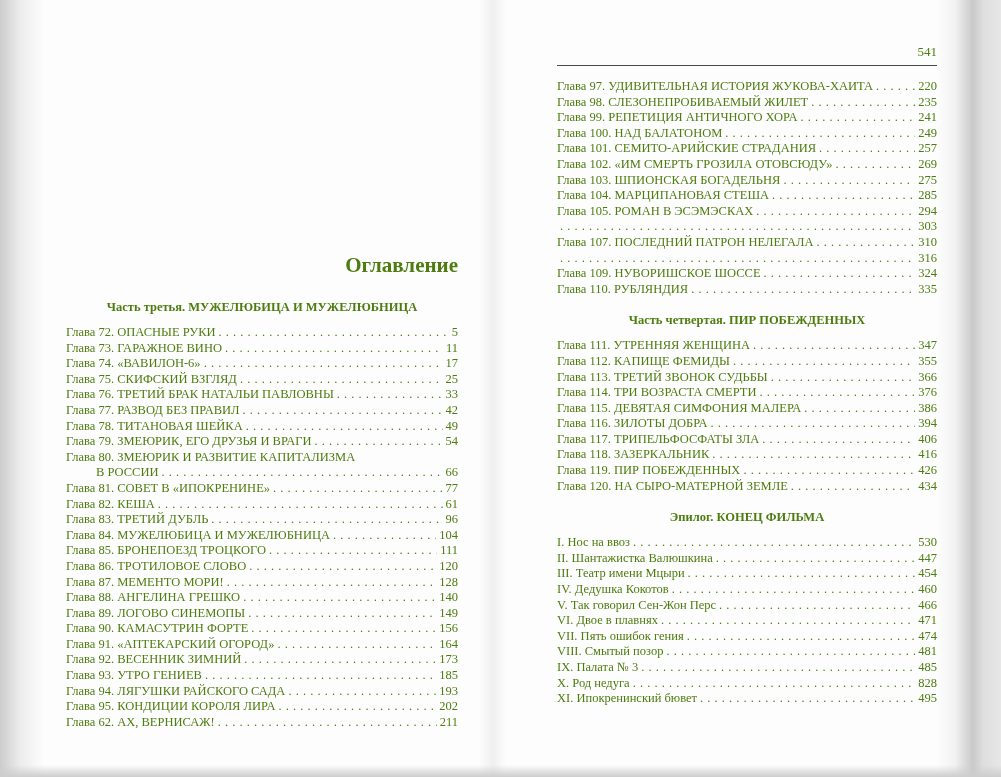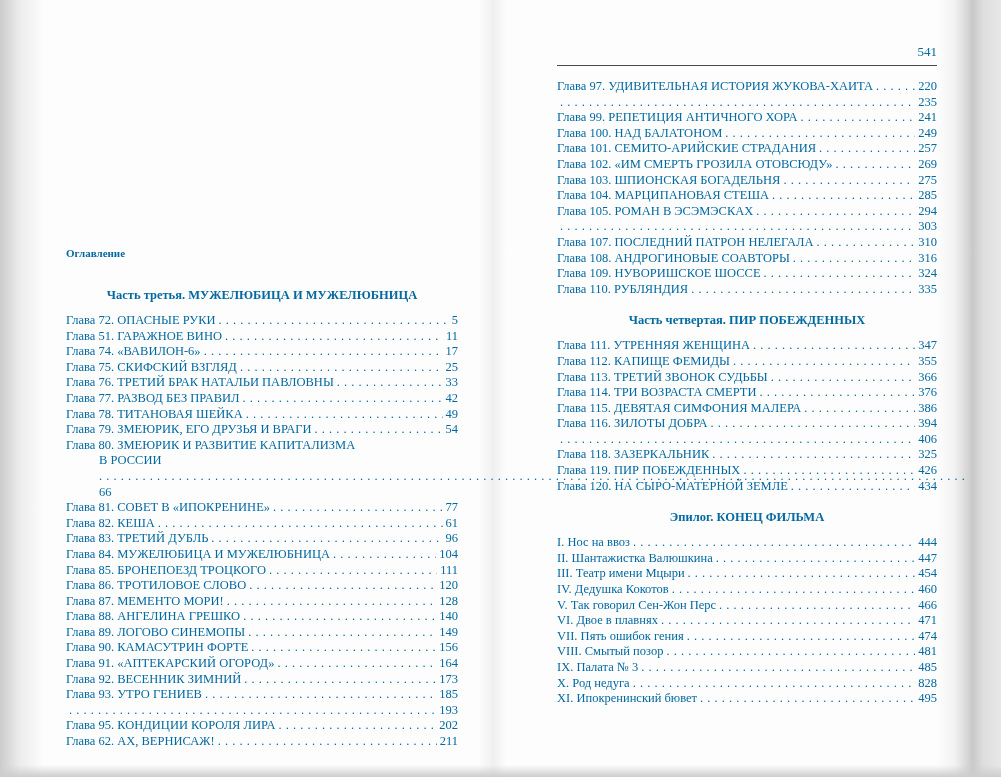--- a/index.html
+++ b/index.html
@@ -23,42 +23,42 @@
     background: linear-gradient(to right, rgba(255,255,255,0) 0, #f2f2f2 28%, #c9c9c9 56%, #dedede 72%, #e7e7e7 100%);
   }
   .gutter {
     position: absolute; left: 478px; top: 0; bottom: 0; width: 28px;
     background: linear-gradient(to right, rgba(0,0,0,0) 0, rgba(0,0,0,0.055) 55%, rgba(0,0,0,0) 100%);
   }
   .edge-bottom {
     position: absolute; left: 0; right: 0; bottom: 0; height: 12px;
     background: linear-gradient(to top, #cdcdcd 0, rgba(255,255,255,0) 100%);
   }
-  .page { position: absolute; color: #0369a1; }
+  .page { position: absolute; color: #4d7c0f; }
   .page-left  { left: 66px;  top: 243px; width: 392px; }
   .page-right { left: 557px; top: 44px;  width: 380px; }
 
   .toc-title {
-    font-size: 11px; font-weight: bold; text-align: left;
-    margin: 0 0 24px 0; line-height: 20px;
+    font-size: 21px; font-weight: bold; text-align: right;
+    margin: 12px 0 24px 0; line-height: 20px;
   }
   .part-heading {
     font-size: 12.5px; font-weight: bold; text-align: center;
     margin: 15px 0 10px 0; line-height: 16px;
   }
   .page-left .part-heading { margin-top: 12px; text-align: center; }
 
   .folio { font-size: 13px; text-align: right; line-height: 16px; }
   .rule  { border-top: 1px solid #4a4a4a; margin: 5px 0 13px 0; height: 0; }
 
   .toc-row {
     display: flex; align-items: baseline;
     font-size: 12.5px; line-height: 15.6px;
   }
-  .toc-row.indent { padding-left: 30px; flex-direction: column; }
+  .toc-row.indent { padding-left: 30px; }
   .toc-label { white-space: nowrap; }
   .toc-dots  {
     flex: 1; overflow: hidden; white-space: nowrap;
     margin: 0 3px; letter-spacing: 0.5px;
   }
   .toc-page  { white-space: nowrap; }
 </style>
 </head>
 <body>
 
@@ -71,21 +71,21 @@
   <div class="page page-left">
     <h1 class="toc-title">Оглавление</h1>
     <h2 class="part-heading">Часть третья. МУЖЕЛЮБИЦА И МУЖЕЛЮБНИЦА</h2>
     <div class="toc-list">
         <div class="toc-row">
           <span class="toc-label">Глава 72. ОПАСНЫЕ РУКИ</span>
           <span class="toc-dots">. . . . . . . . . . . . . . . . . . . . . . . . . . . . . . . . . . . . . . . . . . . . . . . . . . . . . . . . . . . . . . . . . . . . . . . . . . . . . . . . . . . . . . . . . . . . . . . . . . . . . . . . . . . . . . . . . . . . . . . . </span>
           <span class="toc-page">5</span>
         </div>
         <div class="toc-row">
-          <span class="toc-label">Глава 51. ГАРАЖНОЕ ВИНО</span>
+          <span class="toc-label">Глава 73. ГАРАЖНОЕ ВИНО</span>
           <span class="toc-dots">. . . . . . . . . . . . . . . . . . . . . . . . . . . . . . . . . . . . . . . . . . . . . . . . . . . . . . . . . . . . . . . . . . . . . . . . . . . . . . . . . . . . . . . . . . . . . . . . . . . . . . . . . . . . . . . . . . . . . . . . </span>
           <span class="toc-page">11</span>
         </div>
         <div class="toc-row">
           <span class="toc-label">Глава 74. «ВАВИЛОН-6»</span>
           <span class="toc-dots">. . . . . . . . . . . . . . . . . . . . . . . . . . . . . . . . . . . . . . . . . . . . . . . . . . . . . . . . . . . . . . . . . . . . . . . . . . . . . . . . . . . . . . . . . . . . . . . . . . . . . . . . . . . . . . . . . . . . . . . . </span>
           <span class="toc-page">17</span>
         </div>
         <div class="toc-row">
           <span class="toc-label">Глава 75. СКИФСКИЙ ВЗГЛЯД</span>
@@ -179,20 +179,21 @@
           <span class="toc-label">Глава 92. ВЕСЕННИК ЗИМНИЙ</span>
           <span class="toc-dots">. . . . . . . . . . . . . . . . . . . . . . . . . . . . . . . . . . . . . . . . . . . . . . . . . . . . . . . . . . . . . . . . . . . . . . . . . . . . . . . . . . . . . . . . . . . . . . . . . . . . . . . . . . . . . . . . . . . . . . . . </span>
           <span class="toc-page">173</span>
         </div>
         <div class="toc-row">
           <span class="toc-label">Глава 93. УТРО ГЕНИЕВ</span>
           <span class="toc-dots">. . . . . . . . . . . . . . . . . . . . . . . . . . . . . . . . . . . . . . . . . . . . . . . . . . . . . . . . . . . . . . . . . . . . . . . . . . . . . . . . . . . . . . . . . . . . . . . . . . . . . . . . . . . . . . . . . . . . . . . . </span>
           <span class="toc-page">185</span>
         </div>
         <div class="toc-row">
+          <span class="toc-label">Глава 94. ЛЯГУШКИ РАЙСКОГО САДА</span>
           <span class="toc-dots">. . . . . . . . . . . . . . . . . . . . . . . . . . . . . . . . . . . . . . . . . . . . . . . . . . . . . . . . . . . . . . . . . . . . . . . . . . . . . . . . . . . . . . . . . . . . . . . . . . . . . . . . . . . . . . . . . . . . . . . . </span>
           <span class="toc-page">193</span>
         </div>
         <div class="toc-row">
           <span class="toc-label">Глава 95. КОНДИЦИИ КОРОЛЯ ЛИРА</span>
           <span class="toc-dots">. . . . . . . . . . . . . . . . . . . . . . . . . . . . . . . . . . . . . . . . . . . . . . . . . . . . . . . . . . . . . . . . . . . . . . . . . . . . . . . . . . . . . . . . . . . . . . . . . . . . . . . . . . . . . . . . . . . . . . . . </span>
           <span class="toc-page">202</span>
         </div>
         <div class="toc-row">
           <span class="toc-label">Глава 62. АХ, ВЕРНИСАЖ!</span>
@@ -205,20 +206,21 @@
   <div class="page page-right">
     <div class="folio">541</div>
     <div class="rule"></div>
     <div class="toc-list">
         <div class="toc-row">
           <span class="toc-label">Глава 97. УДИВИТЕЛЬНАЯ ИСТОРИЯ ЖУКОВА-ХАИТА</span>
           <span class="toc-dots">. . . . . . . . . . . . . . . . . . . . . . . . . . . . . . . . . . . . . . . . . . . . . . . . . . . . . . . . . . . . . . . . . . . . . . . . . . . . . . . . . . . . . . . . . . . . . . . . . . . . . . . . . . . . . . . . . . . . . . . . </span>
           <span class="toc-page">220</span>
         </div>
         <div class="toc-row">
+          <span class="toc-label">Глава 98. СЛЕЗОНЕПРОБИВАЕМЫЙ ЖИЛЕТ</span>
           <span class="toc-dots">. . . . . . . . . . . . . . . . . . . . . . . . . . . . . . . . . . . . . . . . . . . . . . . . . . . . . . . . . . . . . . . . . . . . . . . . . . . . . . . . . . . . . . . . . . . . . . . . . . . . . . . . . . . . . . . . . . . . . . . . </span>
           <span class="toc-page">235</span>
         </div>
         <div class="toc-row">
           <span class="toc-label">Глава 99. РЕПЕТИЦИЯ АНТИЧНОГО ХОРА</span>
           <span class="toc-dots">. . . . . . . . . . . . . . . . . . . . . . . . . . . . . . . . . . . . . . . . . . . . . . . . . . . . . . . . . . . . . . . . . . . . . . . . . . . . . . . . . . . . . . . . . . . . . . . . . . . . . . . . . . . . . . . . . . . . . . . . </span>
           <span class="toc-page">241</span>
         </div>
         <div class="toc-row">
           <span class="toc-label">Глава 100. НАД БАЛАТОНОМ</span>
@@ -253,21 +255,20 @@
         <div class="toc-row">
           <span class="toc-dots">. . . . . . . . . . . . . . . . . . . . . . . . . . . . . . . . . . . . . . . . . . . . . . . . . . . . . . . . . . . . . . . . . . . . . . . . . . . . . . . . . . . . . . . . . . . . . . . . . . . . . . . . . . . . . . . . . . . . . . . . </span>
           <span class="toc-page">303</span>
         </div>
         <div class="toc-row">
           <span class="toc-label">Глава 107. ПОСЛЕДНИЙ ПАТРОН НЕЛЕГАЛА</span>
           <span class="toc-dots">. . . . . . . . . . . . . . . . . . . . . . . . . . . . . . . . . . . . . . . . . . . . . . . . . . . . . . . . . . . . . . . . . . . . . . . . . . . . . . . . . . . . . . . . . . . . . . . . . . . . . . . . . . . . . . . . . . . . . . . . </span>
           <span class="toc-page">310</span>
         </div>
         <div class="toc-row">
-          <span class="toc-label">Глава 108. АНДРОГИНОВЫЕ СОАВТОРЫ</span>
           <span class="toc-dots">. . . . . . . . . . . . . . . . . . . . . . . . . . . . . . . . . . . . . . . . . . . . . . . . . . . . . . . . . . . . . . . . . . . . . . . . . . . . . . . . . . . . . . . . . . . . . . . . . . . . . . . . . . . . . . . . . . . . . . . . </span>
           <span class="toc-page">316</span>
         </div>
         <div class="toc-row">
           <span class="toc-label">Глава 109. НУВОРИШСКОЕ ШОССЕ</span>
           <span class="toc-dots">. . . . . . . . . . . . . . . . . . . . . . . . . . . . . . . . . . . . . . . . . . . . . . . . . . . . . . . . . . . . . . . . . . . . . . . . . . . . . . . . . . . . . . . . . . . . . . . . . . . . . . . . . . . . . . . . . . . . . . . . </span>
           <span class="toc-page">324</span>
         </div>
         <div class="toc-row">
           <span class="toc-label">Глава 110. РУБЛЯНДИЯ</span>
@@ -301,45 +302,46 @@
           <span class="toc-label">Глава 115. ДЕВЯТАЯ СИМФОНИЯ МАЛЕРА</span>
           <span class="toc-dots">. . . . . . . . . . . . . . . . . . . . . . . . . . . . . . . . . . . . . . . . . . . . . . . . . . . . . . . . . . . . . . . . . . . . . . . . . . . . . . . . . . . . . . . . . . . . . . . . . . . . . . . . . . . . . . . . . . . . . . . . </span>
           <span class="toc-page">386</span>
         </div>
         <div class="toc-row">
           <span class="toc-label">Глава 116. ЗИЛОТЫ ДОБРА</span>
           <span class="toc-dots">. . . . . . . . . . . . . . . . . . . . . . . . . . . . . . . . . . . . . . . . . . . . . . . . . . . . . . . . . . . . . . . . . . . . . . . . . . . . . . . . . . . . . . . . . . . . . . . . . . . . . . . . . . . . . . . . . . . . . . . . </span>
           <span class="toc-page">394</span>
         </div>
         <div class="toc-row">
+          <span class="toc-label">Глава 117. ТРИПЕЛЬФОСФАТЫ ЗЛА</span>
           <span class="toc-dots">. . . . . . . . . . . . . . . . . . . . . . . . . . . . . . . . . . . . . . . . . . . . . . . . . . . . . . . . . . . . . . . . . . . . . . . . . . . . . . . . . . . . . . . . . . . . . . . . . . . . . . . . . . . . . . . . . . . . . . . . </span>
           <span class="toc-page">406</span>
         </div>
         <div class="toc-row">
           <span class="toc-label">Глава 118. ЗАЗЕРКАЛЬНИК</span>
           <span class="toc-dots">. . . . . . . . . . . . . . . . . . . . . . . . . . . . . . . . . . . . . . . . . . . . . . . . . . . . . . . . . . . . . . . . . . . . . . . . . . . . . . . . . . . . . . . . . . . . . . . . . . . . . . . . . . . . . . . . . . . . . . . . </span>
-          <span class="toc-page">325</span>
+          <span class="toc-page">416</span>
         </div>
         <div class="toc-row">
           <span class="toc-label">Глава 119. ПИР ПОБЕЖДЕННЫХ</span>
           <span class="toc-dots">. . . . . . . . . . . . . . . . . . . . . . . . . . . . . . . . . . . . . . . . . . . . . . . . . . . . . . . . . . . . . . . . . . . . . . . . . . . . . . . . . . . . . . . . . . . . . . . . . . . . . . . . . . . . . . . . . . . . . . . . </span>
           <span class="toc-page">426</span>
         </div>
         <div class="toc-row">
           <span class="toc-label">Глава 120. НА СЫРО-МАТЕРНОЙ ЗЕМЛЕ</span>
           <span class="toc-dots">. . . . . . . . . . . . . . . . . . . . . . . . . . . . . . . . . . . . . . . . . . . . . . . . . . . . . . . . . . . . . . . . . . . . . . . . . . . . . . . . . . . . . . . . . . . . . . . . . . . . . . . . . . . . . . . . . . . . . . . . </span>
           <span class="toc-page">434</span>
         </div>
       </div>
     <h2 class="part-heading">Эпилог. КОНЕЦ ФИЛЬМА</h2>
     <div class="toc-list">
         <div class="toc-row">
           <span class="toc-label">I. Нос на ввоз</span>
           <span class="toc-dots">. . . . . . . . . . . . . . . . . . . . . . . . . . . . . . . . . . . . . . . . . . . . . . . . . . . . . . . . . . . . . . . . . . . . . . . . . . . . . . . . . . . . . . . . . . . . . . . . . . . . . . . . . . . . . . . . . . . . . . . . </span>
-          <span class="toc-page">444</span>
+          <span class="toc-page">530</span>
         </div>
         <div class="toc-row">
           <span class="toc-label">II. Шантажистка Валюшкина</span>
           <span class="toc-dots">. . . . . . . . . . . . . . . . . . . . . . . . . . . . . . . . . . . . . . . . . . . . . . . . . . . . . . . . . . . . . . . . . . . . . . . . . . . . . . . . . . . . . . . . . . . . . . . . . . . . . . . . . . . . . . . . . . . . . . . . </span>
           <span class="toc-page">447</span>
         </div>
         <div class="toc-row">
           <span class="toc-label">III. Театр имени Мцыри</span>
           <span class="toc-dots">. . . . . . . . . . . . . . . . . . . . . . . . . . . . . . . . . . . . . . . . . . . . . . . . . . . . . . . . . . . . . . . . . . . . . . . . . . . . . . . . . . . . . . . . . . . . . . . . . . . . . . . . . . . . . . . . . . . . . . . . </span>
           <span class="toc-page">454</span>

